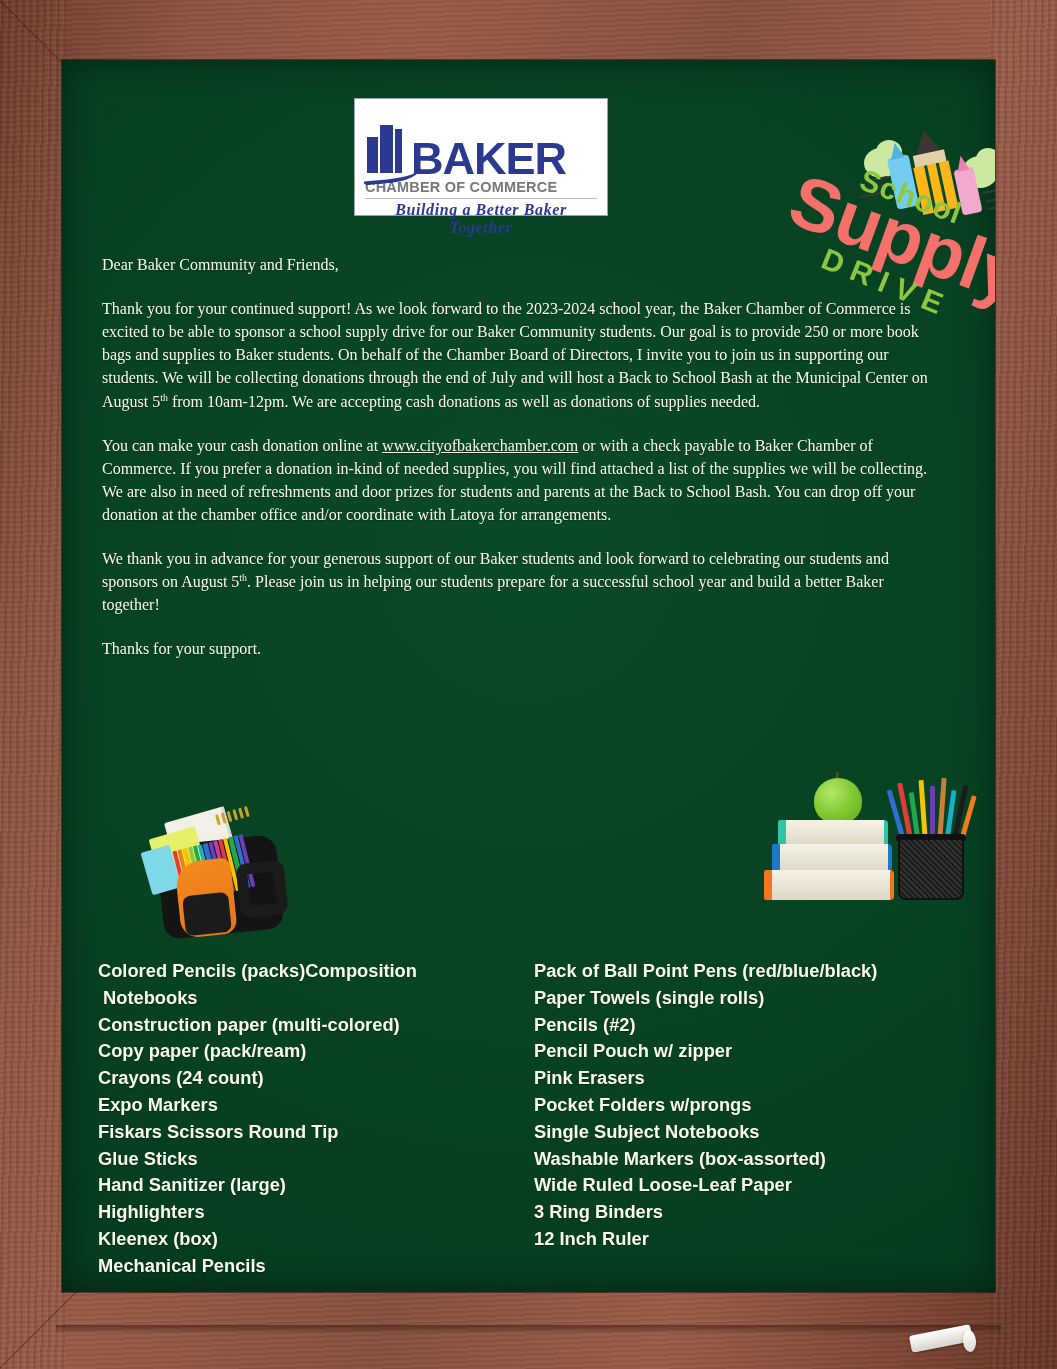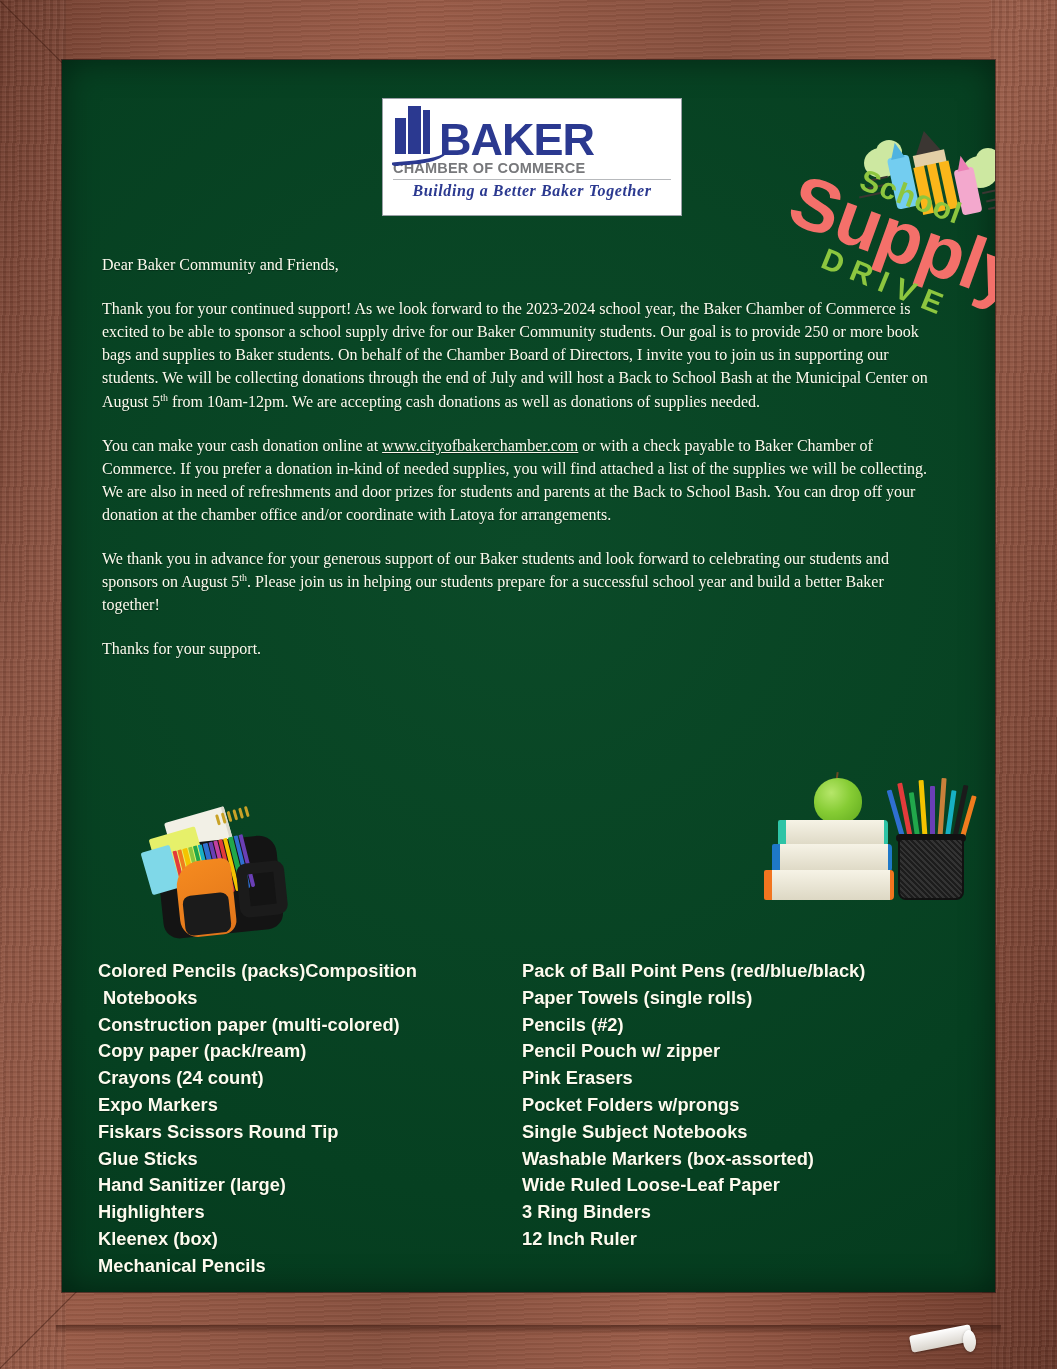--- a/index.html
+++ b/index.html
@@ -78,27 +78,27 @@
   
   .header {
     position: absolute;
     top: 0; left: 0; right: 0;
     height: 205px;
   }
 
   
   .logo-card {
     position: absolute;
-    left: 320px;
+    left: 292px;
     top: 38px;
-    width: 300px;
+    width: 254px;
     height: 118px;
     background: #ffffff;
     border: 1px solid #9aa0a6;
-    padding: 1px 10px 6px 10px;
+    padding: 20px 10px 6px 10px;
   }
   .logo-top { display: flex; align-items: flex-end; height: 62px; position: relative; }
   .logo-mark { width: 48px; height: 56px; position: relative; flex: none; }
   .bar { position: absolute; bottom: 8px; background: #2b3990; }
   .bar.b1 { left: 2px;  width: 11px; height: 36px; }
   .bar.b2 { left: 15px; width: 13px; height: 48px; }
   .bar.b3 { left: 30px; width: 7px;  height: 44px; }
   .swoosh {
     position: absolute; left: -2px; bottom: -2px;
     width: 58px; height: 22px;
@@ -229,21 +229,21 @@
   .col {
     font-family: "Liberation Sans", sans-serif;
     font-weight: bold;
     font-size: 18.3px;
     line-height: 1.465;
     color: #fdfbee;
     text-shadow: 0 1px 1px rgba(0,0,0,0.35);
     white-space: pre;
   }
   .col.left  { margin-left: 36px; width: 420px; }
-  .col.right { margin-left: 4px; width: 420px; }
+  .col.right { margin-left: 16px; width: 420px; }
 
   
   .backpack {
     position: absolute;
     left: 70px;
     top: 748px;
     width: 180px;
     height: 130px;
   }
   .bp-body {

